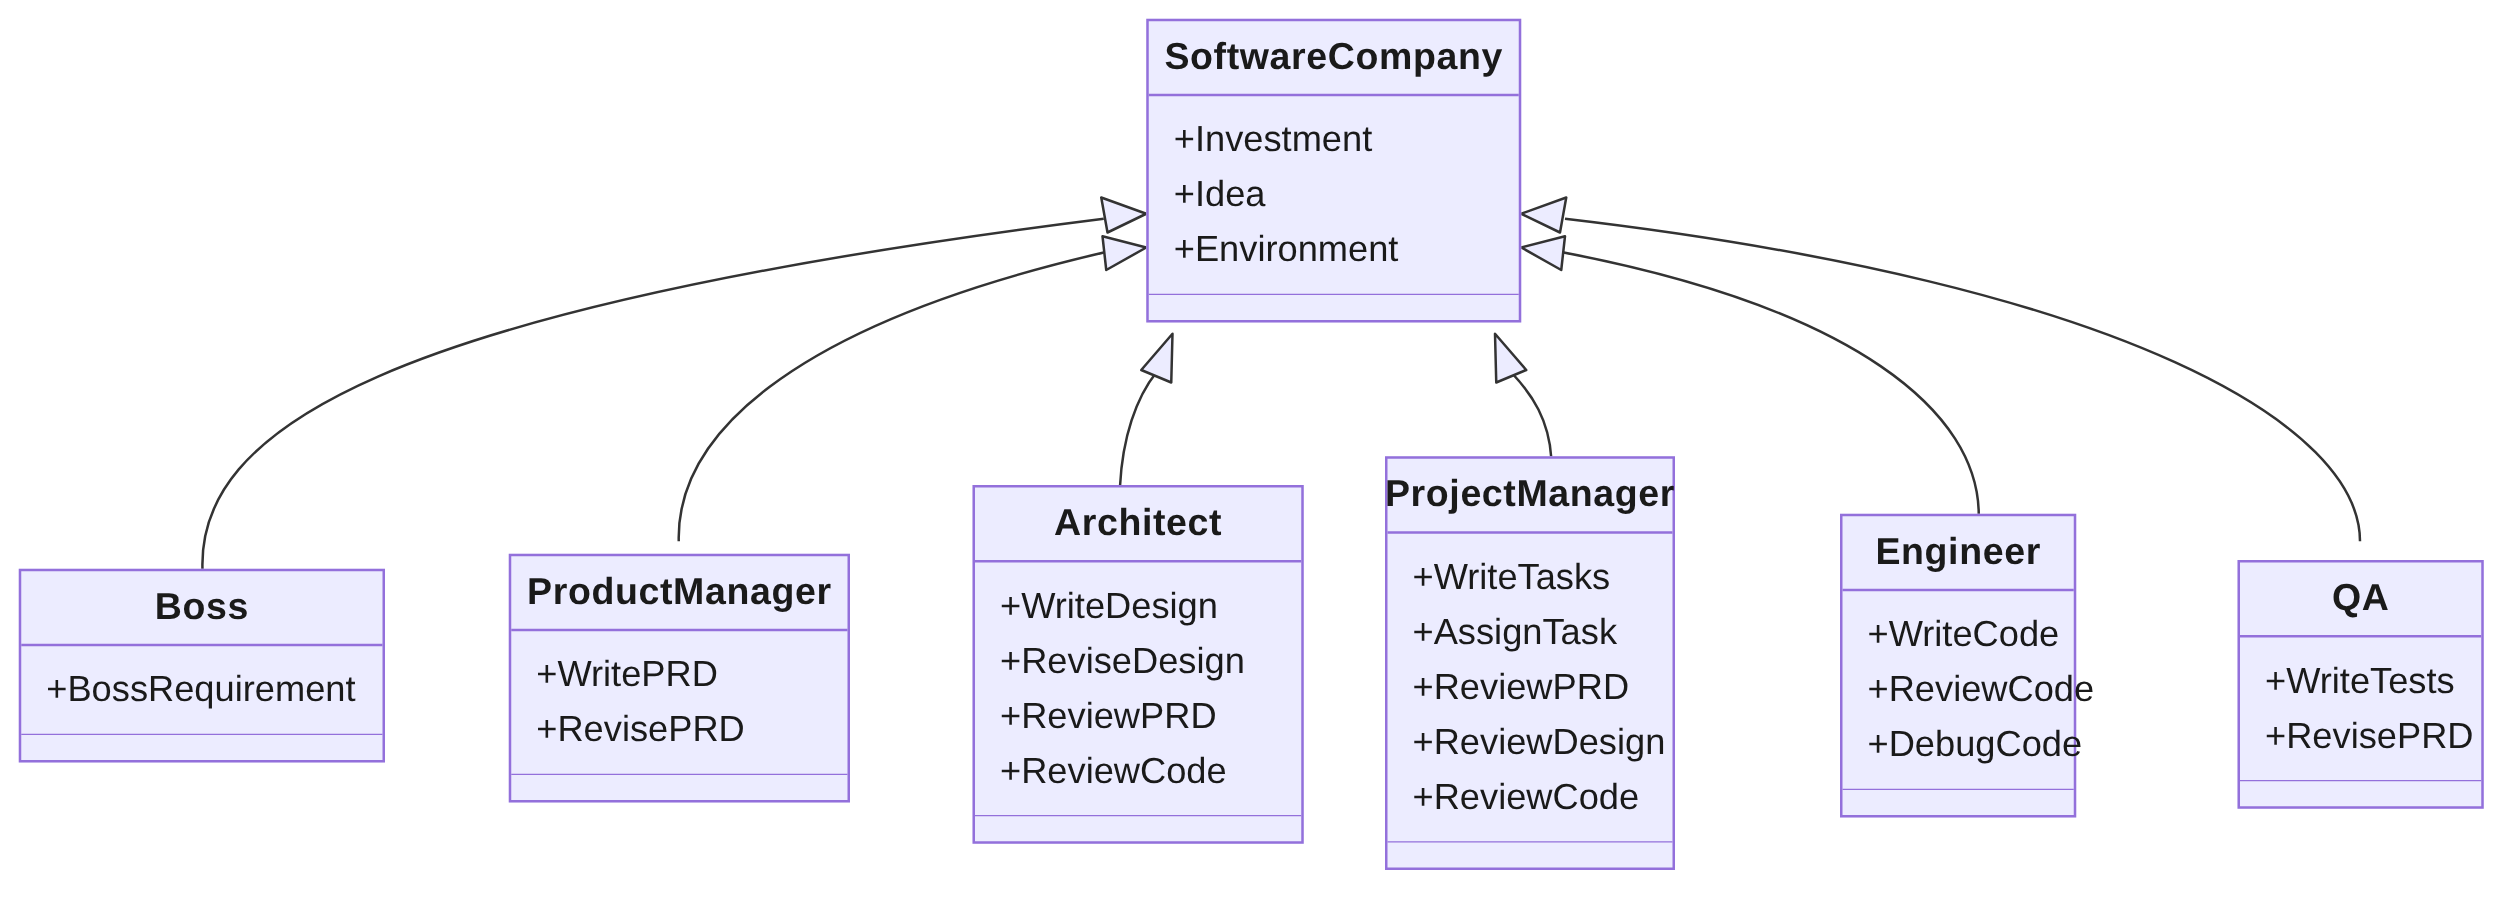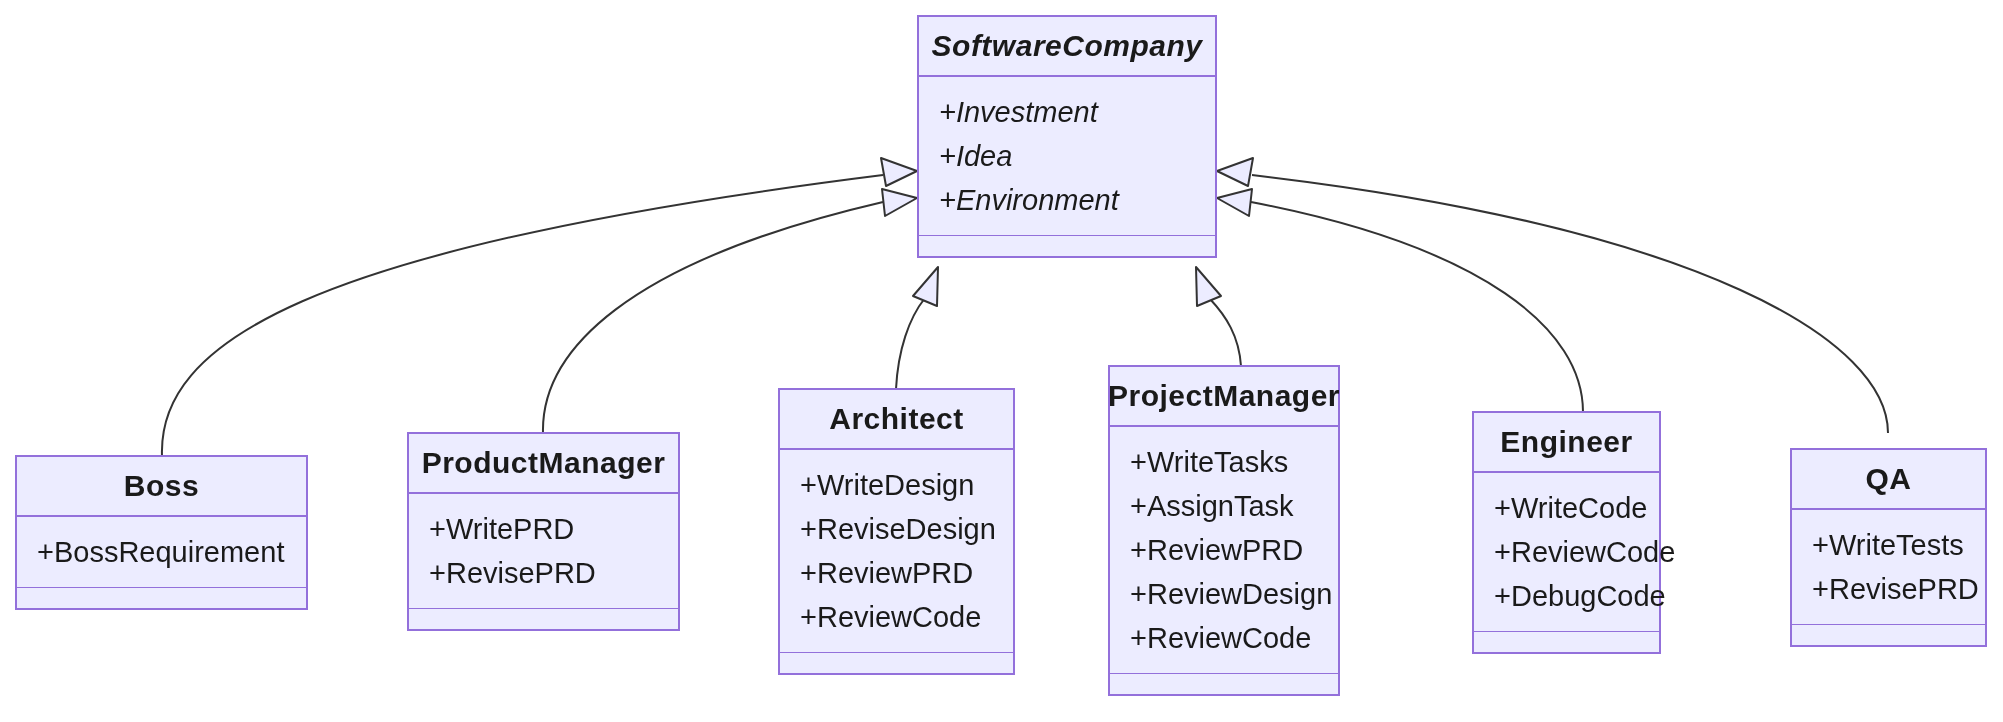--- a/index.html
+++ b/index.html
@@ -79,45 +79,45 @@
 
     <polygon points="917,171 881,158 886,186"></polygon>
     <polygon points="917,198 882,189 885,216"></polygon>
     <polygon points="938,267 913,296 937,306"></polygon>
     <polygon points="1196,267 1197,306 1221,296"></polygon>
     <polygon points="1217,198 1252,189 1249,216"></polygon>
     <polygon points="1217,171 1253,158 1248,186"></polygon>
   </svg>
 
   <div id="nodes">
-      <div class="class-box" style="left: 917px; top: 15px; width: 300px; font-style: italic;">
+      <div class="class-box" style="left: 917px; top: 15px; width: 300px;">
         <div class="class-title">SoftwareCompany</div>
         <div class="class-attrs">
           <div class="class-member">+Investment</div>
           <div class="class-member">+Idea</div>
           <div class="class-member">+Environment</div>
         </div>
         <div class="class-methods"></div>
       </div>
       <div class="class-box" style="left: 15px; top: 455px; width: 293px;">
         <div class="class-title">Boss</div>
         <div class="class-attrs">
           <div class="class-member">+BossRequirement</div>
         </div>
         <div class="class-methods"></div>
       </div>
-      <div class="class-box" style="left: 407px; top: 432px; width: 273px;">
+      <div class="class-box" style="left: 407px; top: 443px; width: 273px;">
         <div class="class-title">ProductManager</div>
         <div class="class-attrs">
           <div class="class-member">+WritePRD</div>
           <div class="class-member">+RevisePRD</div>
         </div>
         <div class="class-methods"></div>
       </div>
-      <div class="class-box" style="left: 778px; top: 388px; width: 237px;">
+      <div class="class-box" style="left: 778px; top: 388px; width: 265px;">
         <div class="class-title">Architect</div>
         <div class="class-attrs">
           <div class="class-member">+WriteDesign</div>
           <div class="class-member">+ReviseDesign</div>
           <div class="class-member">+ReviewPRD</div>
           <div class="class-member">+ReviewCode</div>
         </div>
         <div class="class-methods"></div>
       </div>
       <div class="class-box" style="left: 1108px; top: 365px; width: 232px;">

